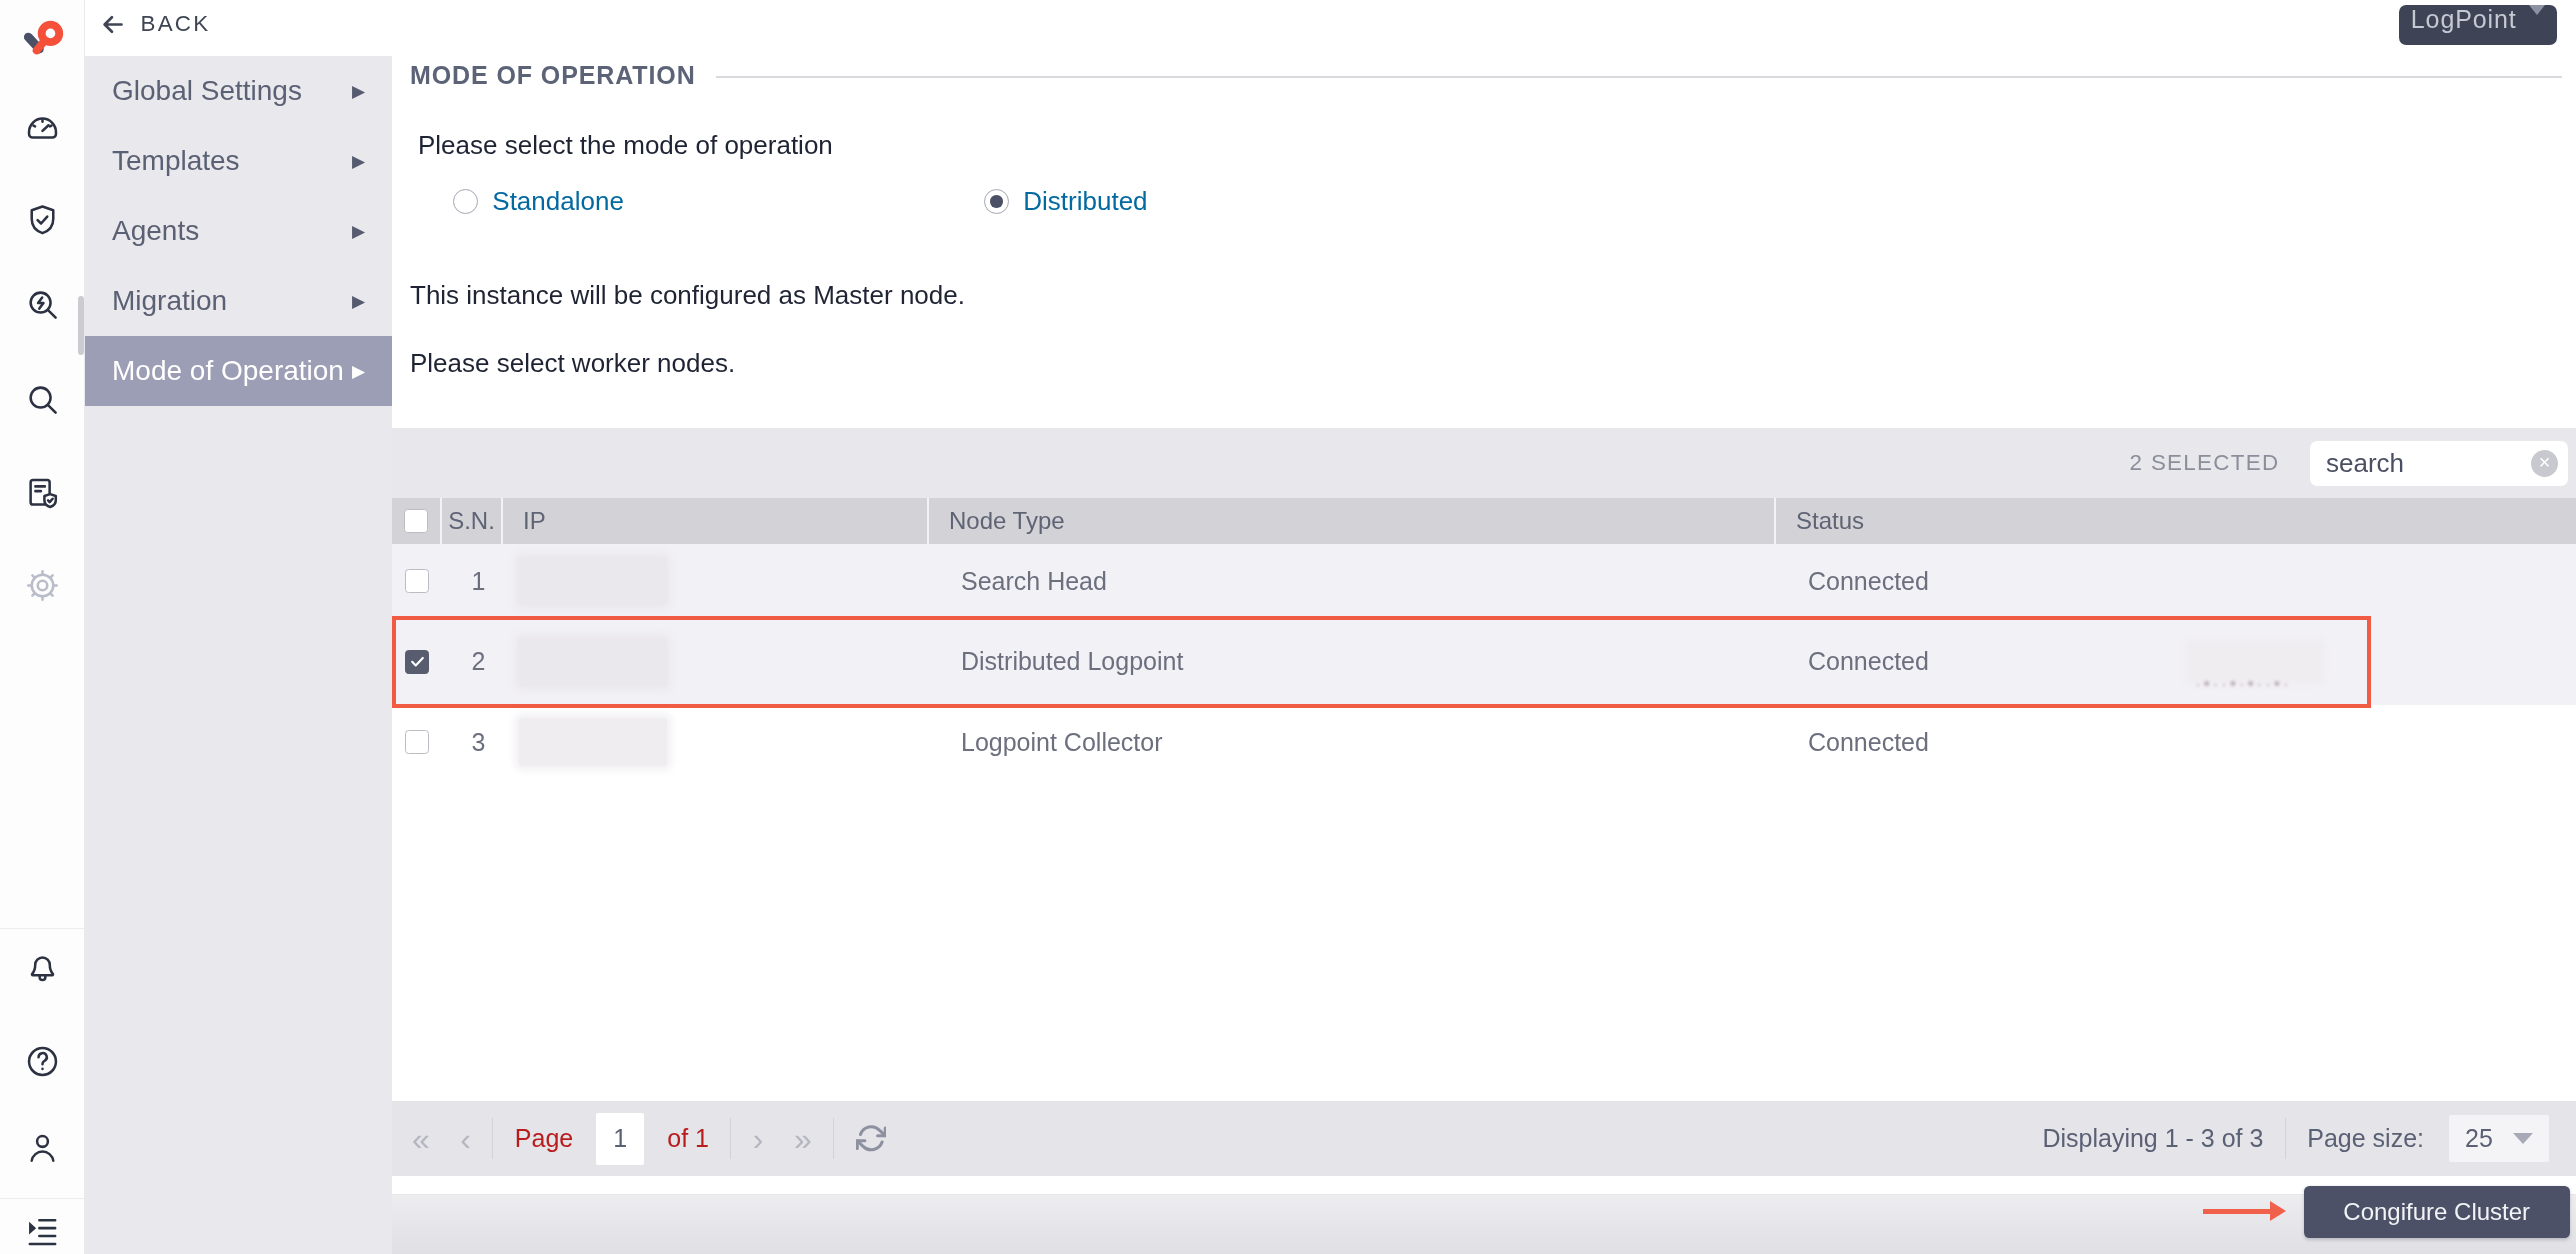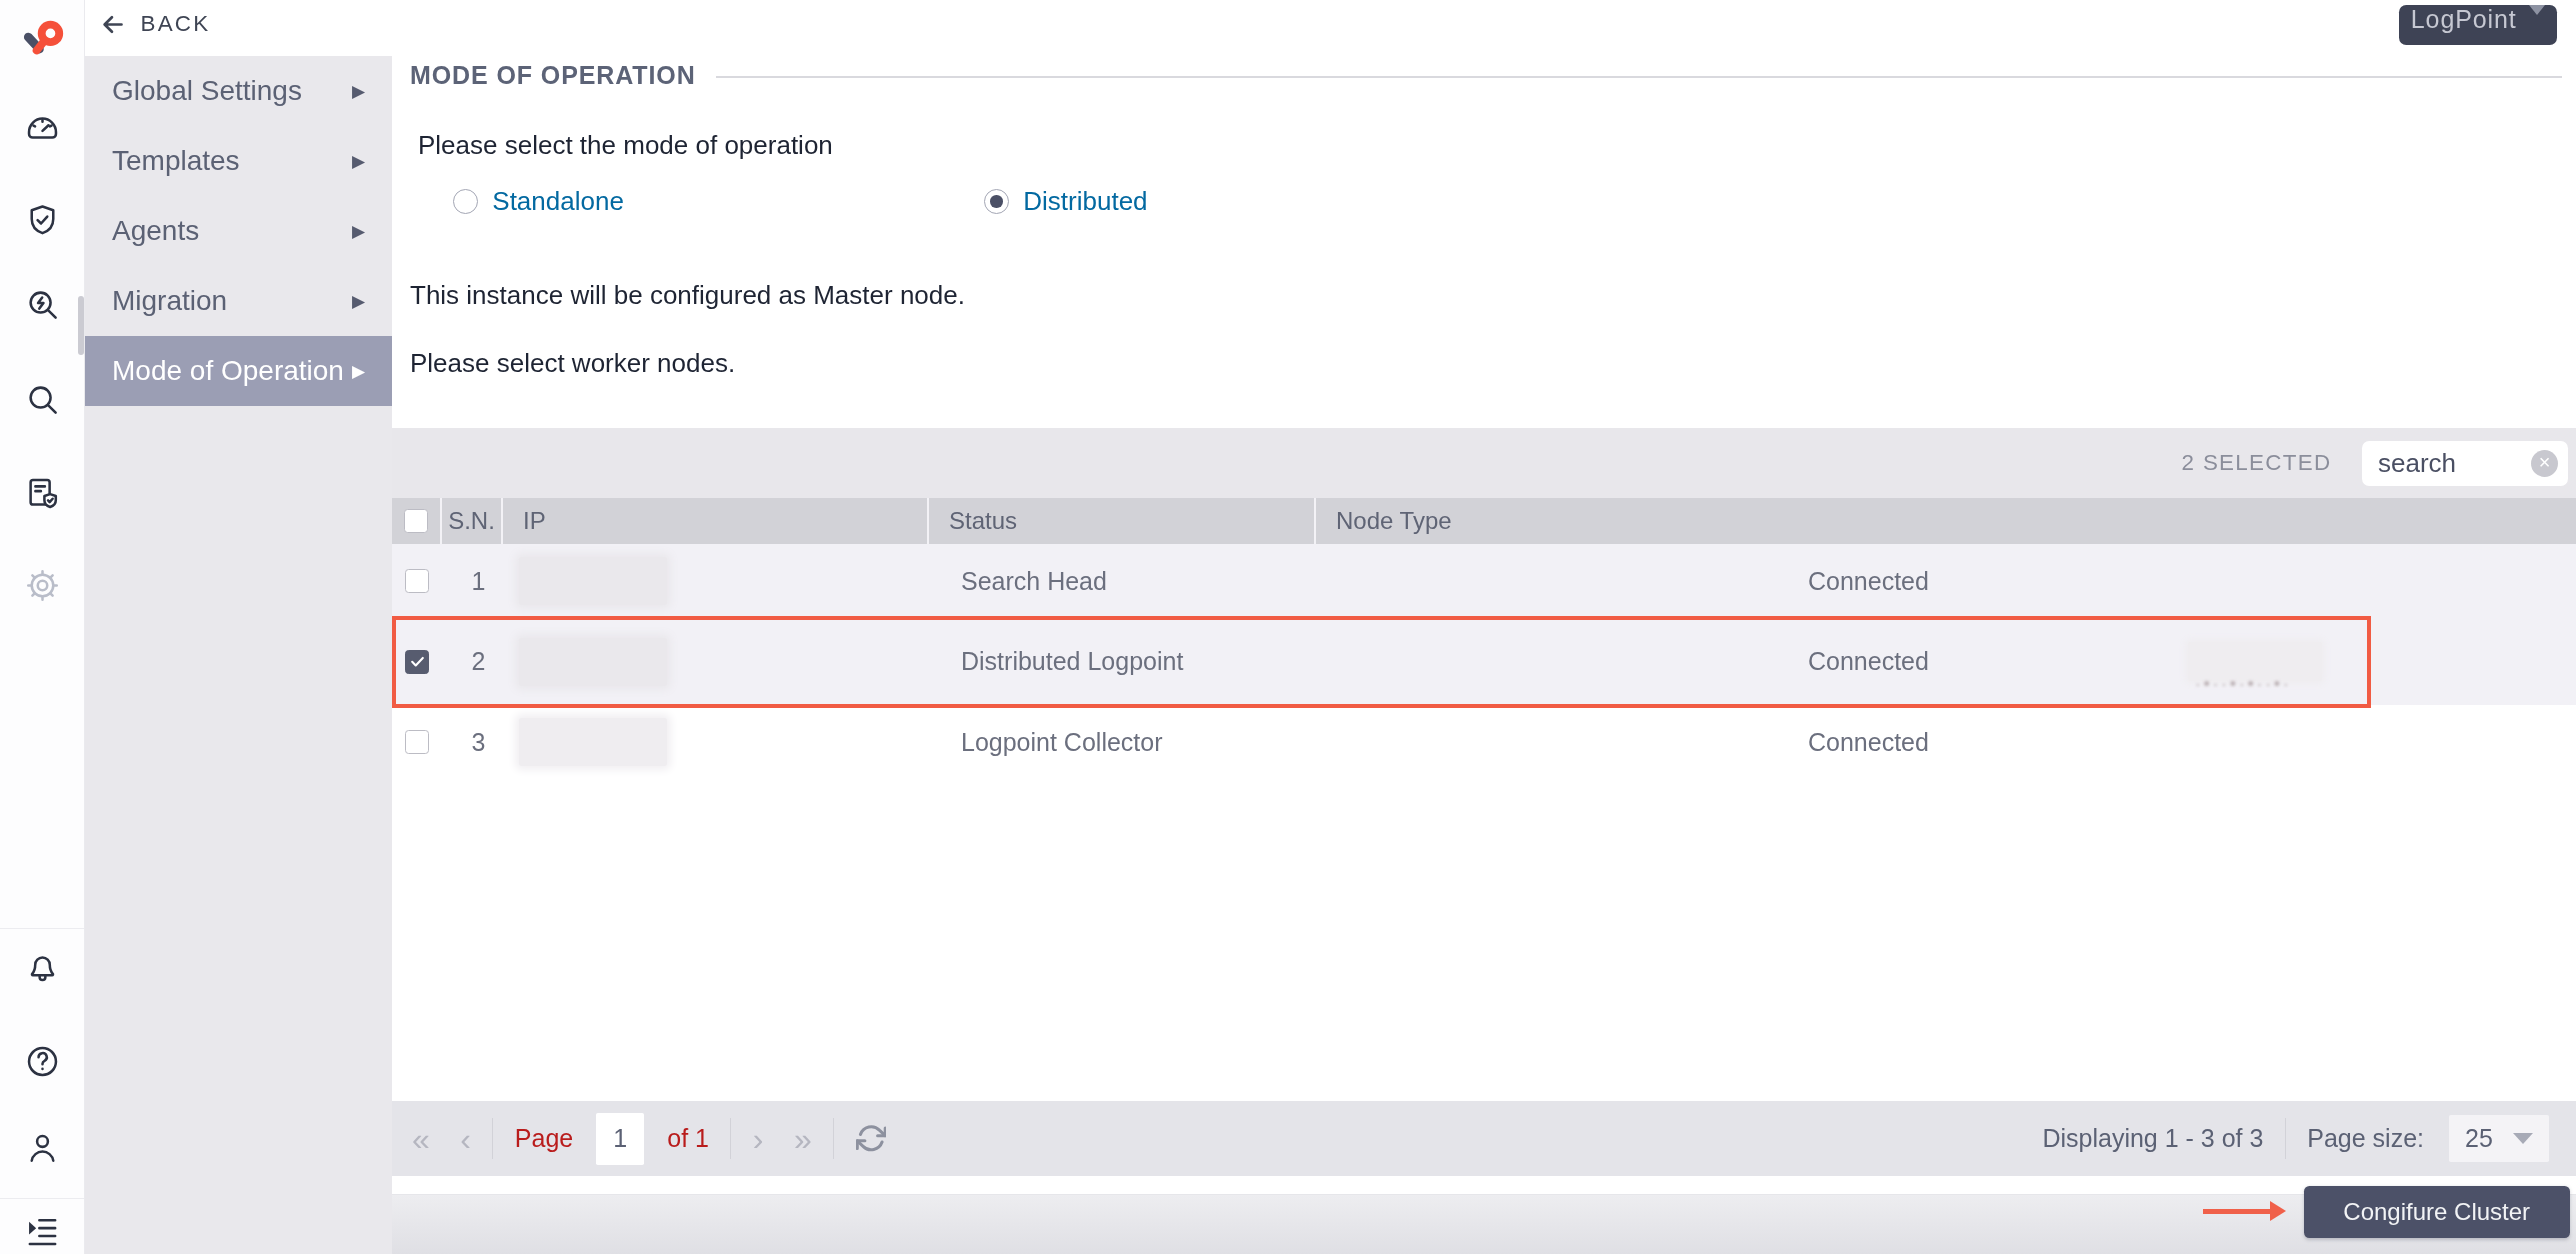--- a/index.html
+++ b/index.html
@@ -46,21 +46,21 @@
 
   #radio-row { position:absolute; top:186px; left:0; right:0; height:32px; }
   .radio-item { position:absolute; display:flex; align-items:center; gap:14.3px; cursor:pointer; }
   .radio-circle { width:25px; height:25px; border:1.8px solid #a3a6b4; border-radius:50%; background:#ffffff; display:flex; align-items:center; justify-content:center; }
   .radio-dot { width:12.5px; height:12.5px; border-radius:50%; background:#4b5066; }
   .radio-label { font-size:26px; color:#0369a1; }
 
   
   #toolbar { position:absolute; top:428px; left:0; right:0; height:70px; background:#e8e7eb; display:flex; align-items:center; justify-content:flex-end; gap:30.5px; padding-right:8px; }
   #selected-count { font-size:22.4px; letter-spacing:1.3px; color:#8b8e9b; }
-  #search-box { position:relative; width:206px; height:45px; background:#ffffff; border-radius:7.2px; }
+  #search-box { position:relative; width:258px; height:45px; background:#ffffff; border-radius:7.2px; }
   #search-input { width:100%; height:100%; border:none; outline:none; background:transparent; padding:0 47px 0 16px; font-size:26px; color:#4a4f63; font-family:"Liberation Sans", sans-serif; }
   #search-input::placeholder { color:#4a4f63; opacity:1; }
   #search-clear { position:absolute; right:10px; top:9px; width:27px; height:27px; border-radius:50%; background:#c8c8cf; color:#ffffff; font-size:20px; line-height:25px; text-align:center; cursor:pointer; }
 
   #grid-header { position:absolute; top:498px; left:0; right:0; height:46px; background:#d2d2d7; display:flex; }
   .hcell { border-right:2.7px solid #f3f2f6; display:flex; align-items:center; font-size:24px; color:#5f6475; padding-left:20px; }
   .hcell:last-child { border-right:none; }
   .col-check { width:50px; padding-left:0; justify-content:center; }
   .col-sn { width:61px; padding-left:0; justify-content:center; }
   .col-ip { width:426px; }
@@ -262,22 +262,22 @@
       <div id="search-clear">×</div>
     </div>
   </div>
 
   <div id="grid-header">
     <div class="hcell col-check">
         <span class="checkbox"></span>
       </div>
     <div class="hcell col-sn">S.N.</div>
     <div class="hcell col-ip">IP</div>
+    <div class="hcell col-node">Node Type</div>
     <div class="hcell col-status">Status</div>
-    <div class="hcell col-node">Node Type</div>
   </div>
 
   <div id="rows-wrap">
     <div class="trow row-1 row-light">
       <div class="cell c-check">
           <span class="checkbox"></span>
         </div>
       <div class="cell c-sn">1</div>
       <div class="cell c-ip">
           <div class="blur-block"></div>

